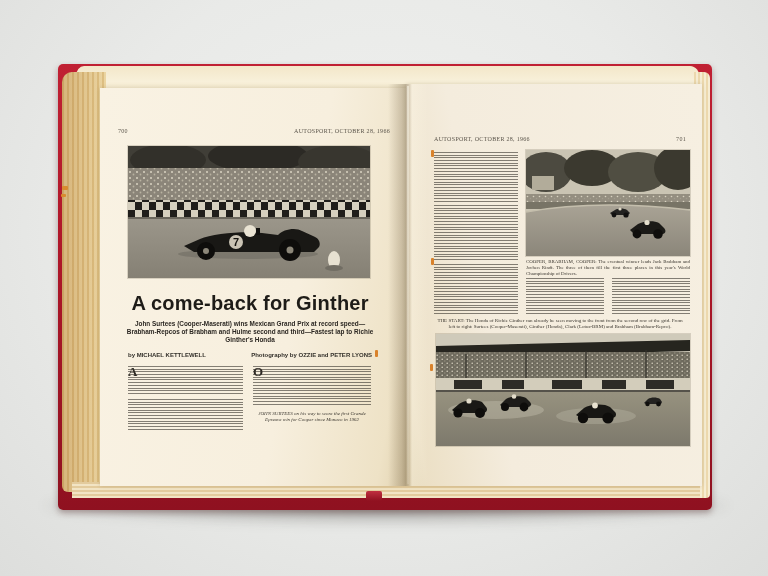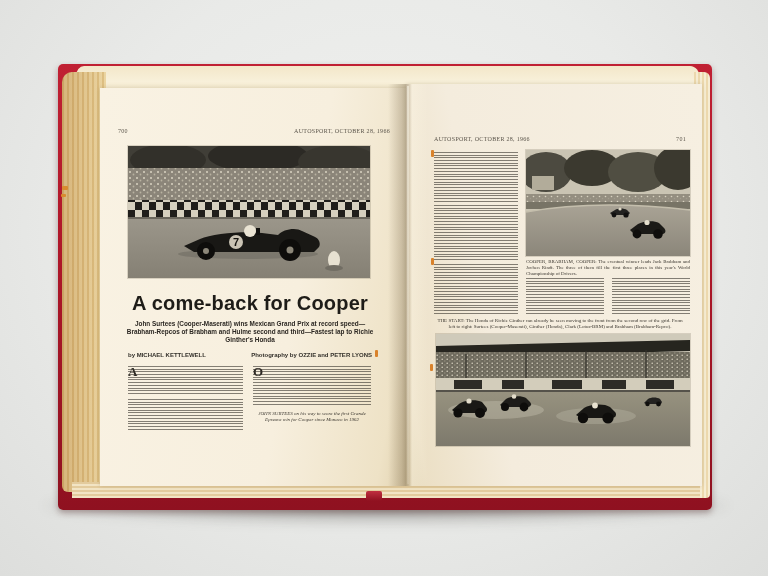--- a/index.html
+++ b/index.html
@@ -109,21 +109,21 @@
           <circle cx="106" cy="24" r="11" fill="#0e0d0b"></circle>
             <circle cx="106" cy="24" r="3.5" fill="#8c8779"></circle>
           <circle cx="52" cy="16" r="7" fill="#d9d3c2" opacity=".92"></circle>
           <text x="52" y="20" font-size="11" font-weight="bold" text-anchor="middle" fill="#15130f" font-family="Liberation Sans, sans-serif">7</text>
         </g>
         <ellipse cx="206" cy="114" rx="6" ry="9" fill="#e7e1d1"></ellipse>
         <ellipse cx="206" cy="122" rx="9" ry="3" fill="#716d63"></ellipse>
       </svg>
     </div>
 
-    <div class="abs headline" style="left:30px;top:204px;width:240px;">A come-back for Cooper</div>
+    <div class="abs headline" style="left:30px;top:204px;width:240px;">A come-back for Ginther</div>
 
     <div class="abs subhead" style="left:26px;top:232px;width:248px;">John Surtees (Cooper-Maserati) wins Mexican Grand Prix at record speed—Brabham-Repcos of Brabham and Hulme second and third—Fastest lap to Richie Ginther's Honda</div>
 
     <div class="abs bylinerow" style="left:28px;top:264px;width:244px;">
       <span>by MICHAEL KETTLEWELL</span>
       <span>Photography by OZZIE and PETER LYONS</span>
     </div>
     <div class="abs tick" style="left:275px;top:262px;"></div>
 
     <div class="abs" style="left:28px;top:278px;width:115px;height:68px;">

